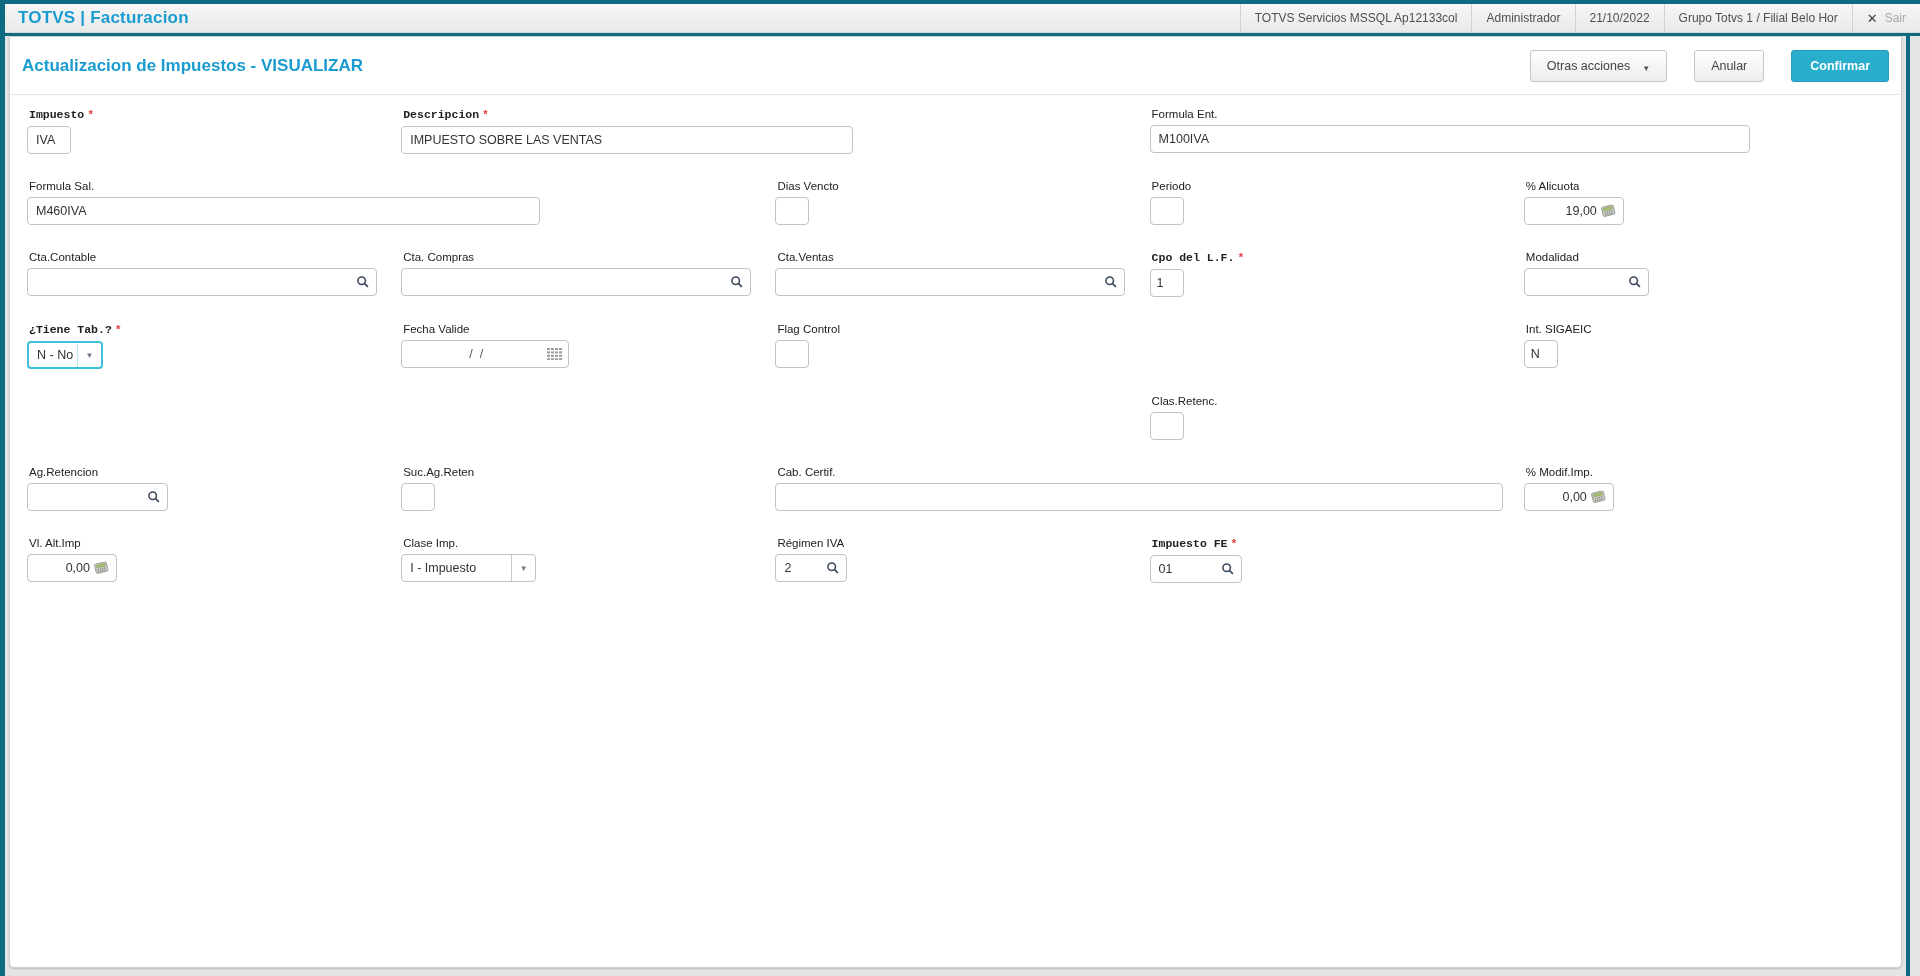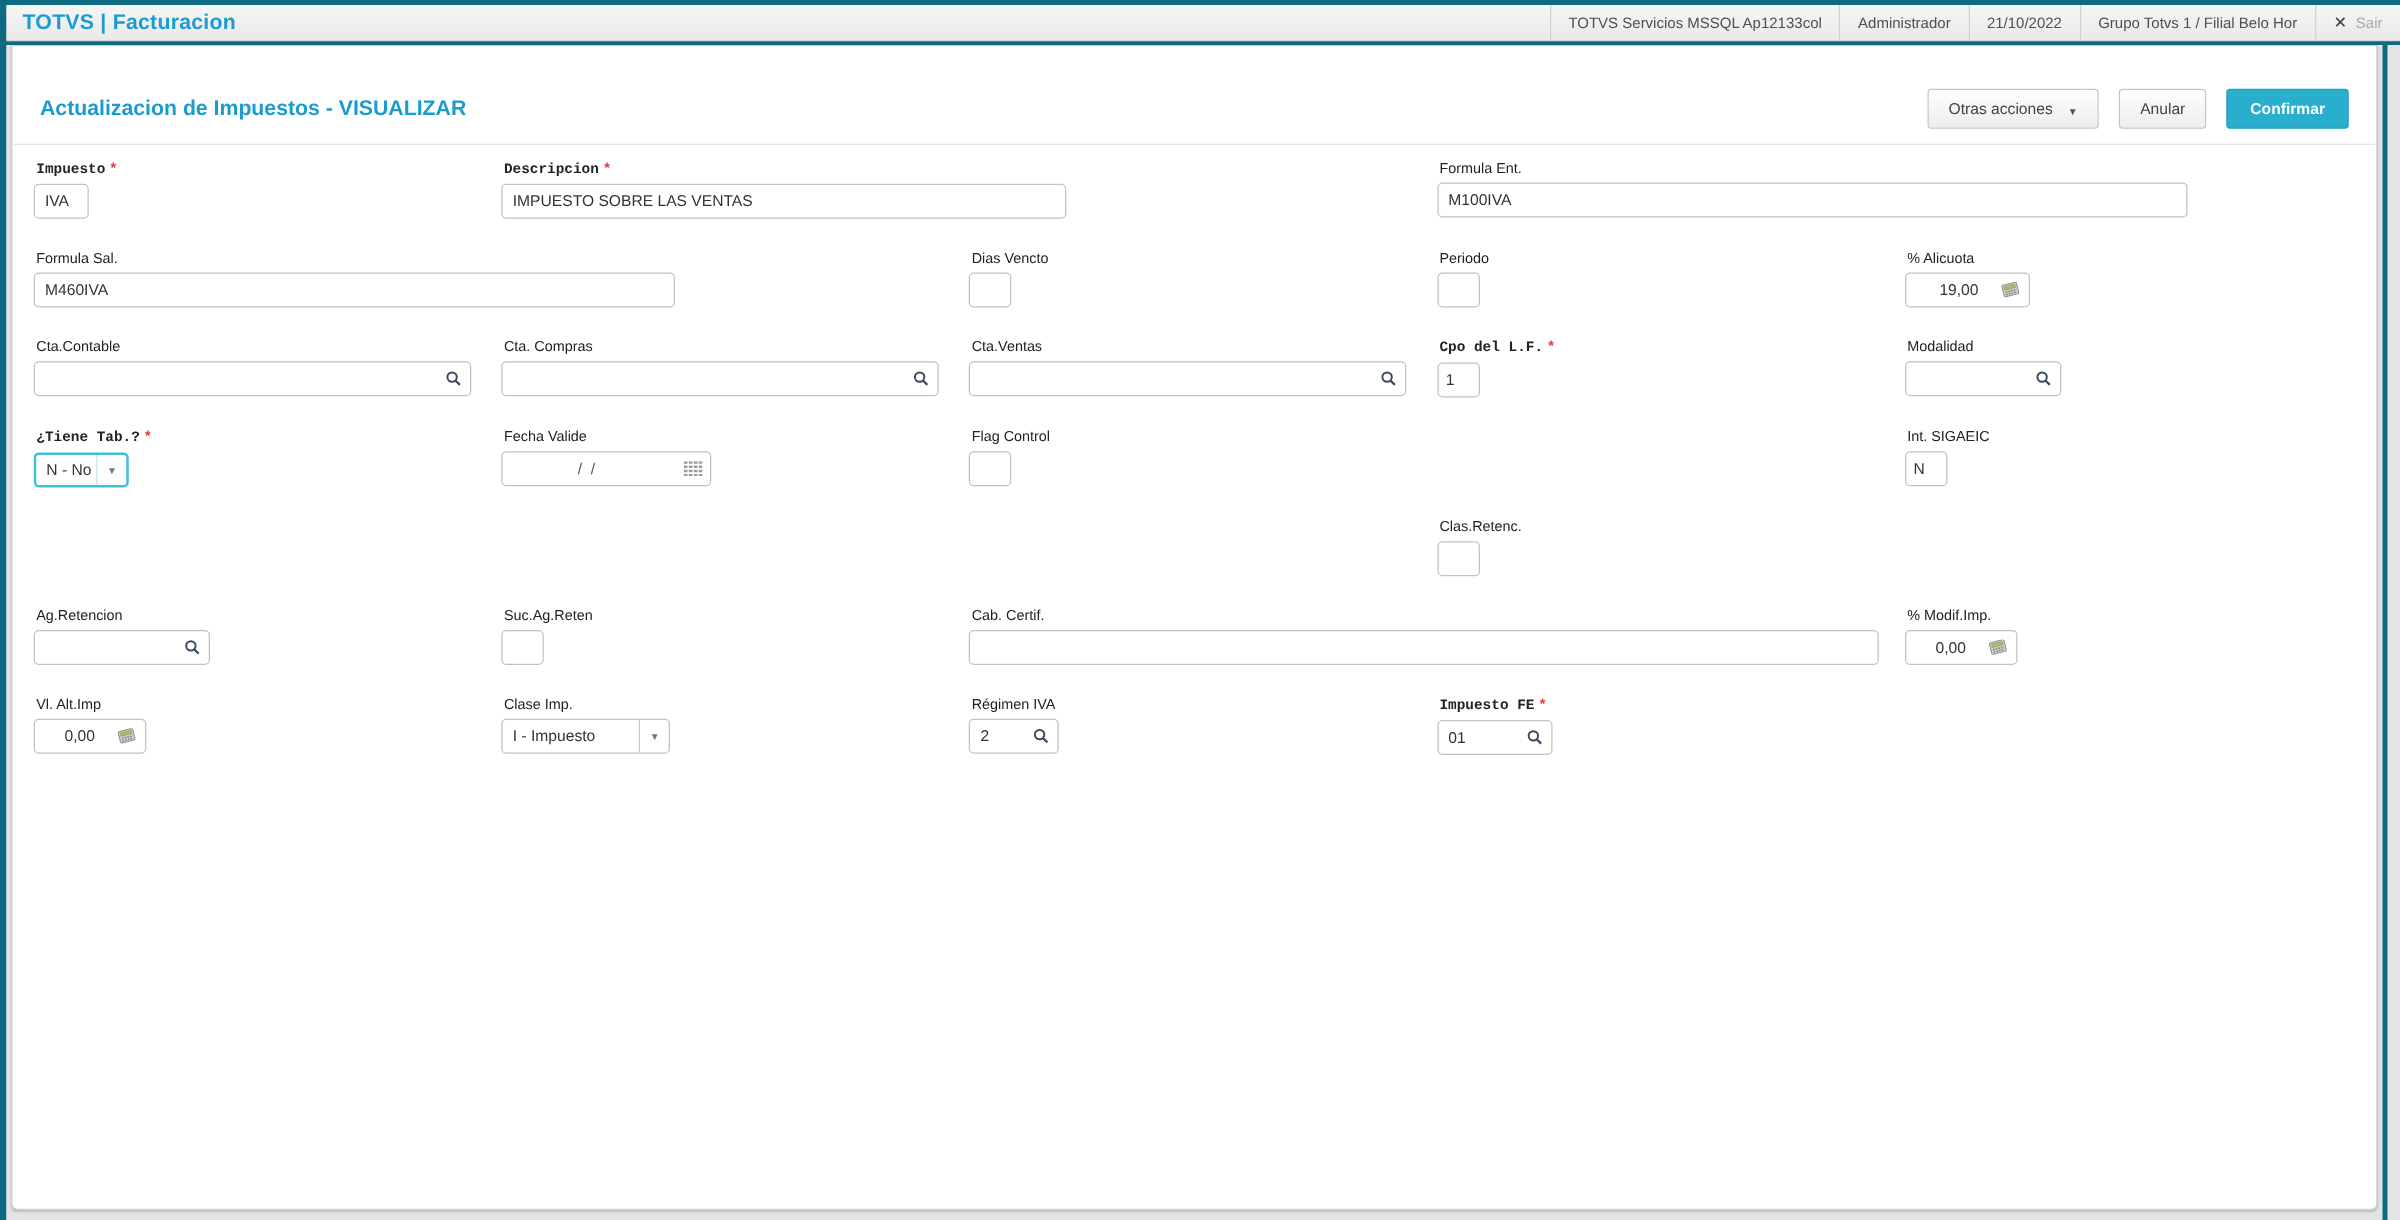--- a/index.html
+++ b/index.html
@@ -18,40 +18,40 @@
   .topbar-right { display:flex; align-items:stretch; height:100%; }
   .tb-item { display:flex; align-items:center; padding:12px 14px; font-size:12px; color:#4f4f4f;
     border-left:1px solid #d2d2d2; white-space:nowrap; }
   .tb-exit { cursor:pointer; }
   .tb-exit .x { color:#3f3f3f; font-size:13px; font-weight:bold; margin-right:7px; }
   .tb-exit .lbl { color:#a9a9a9; }
 
   .panel { position:absolute; top:36px; left:9px; right:18px; bottom:8px; background:#fff;
     border:1px solid #cfcfcf; border-radius:0 0 5px 5px; box-shadow:0 1px 2px rgba(0,0,0,.18); overflow:hidden; }
   .panel-header { height:57px; display:flex; align-items:center; justify-content:space-between;
-    padding:0 22px;margin-top:21px; }
+    padding:0 12px; }
   .page-title { font-size:17px; font-weight:600; color:#1b9cd0; }
-  .actions { display:flex; align-items:flex-end; gap:16px; }
+  .actions { display:flex; align-items:flex-end; gap:27px; }
   .btn { height:32px; border:1px solid #c6c6c6; border-radius:3px; background:linear-gradient(#fefefe,#ededed);
     color:#444; font-size:12.5px; font-family:inherit; padding:0 16px; cursor:pointer; display:flex; align-items:center; }
   .btn .caret { font-size:8px; color:#555; margin-left:12px; transform:translateY(3px); }
   .btn.primary { background:#29aecd; border-color:#259fbd; color:#fff; font-weight:bold; padding:0 18px; }
 
   .form-grid { border-top:1px solid #e3e3e3; margin:0 1px; padding:13px 16px 0 16px;
     display:grid; grid-template-columns:repeat(5,1fr); column-gap:14px; row-gap:26px; align-items:start; }
   .cell { min-width:0; }
   .fl { display:block; font-size:11.5px; color:#222; margin:0 0 5px 2px; white-space:nowrap; }
   .fl.bold { font-weight:bold;font-family:Liberation Mono, monospace; }
   .req { color:#e23b3b; font-weight:bold; margin-left:3px; }
 
   .inp { height:28px; border:1px solid #c2c2c2; border-radius:4px; padding:0 8px;
     font-size:12.5px; font-family:inherit; color:#333; background:#fff; outline:none; width:100%; }
   .iw { position:relative; display:block; }
   .icon-r { position:absolute; right:7px; top:50%; transform:translateY(-50%); display:flex; cursor:pointer; }
-  .has-icon .inp { padding-right:40px; }
+  .has-icon .inp { padding-right:26px; }
   .inp.right { text-align:right; }
   .inp.center { text-align:center; color:#555; }
 
   .dd { display:flex; height:28px; border:1px solid #c2c2c2; border-radius:4px; background:#fff; cursor:pointer; }
   .dd-val { flex:1; display:flex; align-items:center; padding:0 8px; font-size:12.5px; color:#333; white-space:nowrap; overflow:hidden; }
   .dd-btn { width:24px; border-left:1px solid #c9c9c9; display:flex; align-items:center; justify-content:center;
     color:#6d7987; font-size:8px; flex:none; }
   .dd.focus { border:2px solid #3fc0da; }
   .dd.focus .dd-btn { border-left-color:#b9e6f0; }
 </style>

